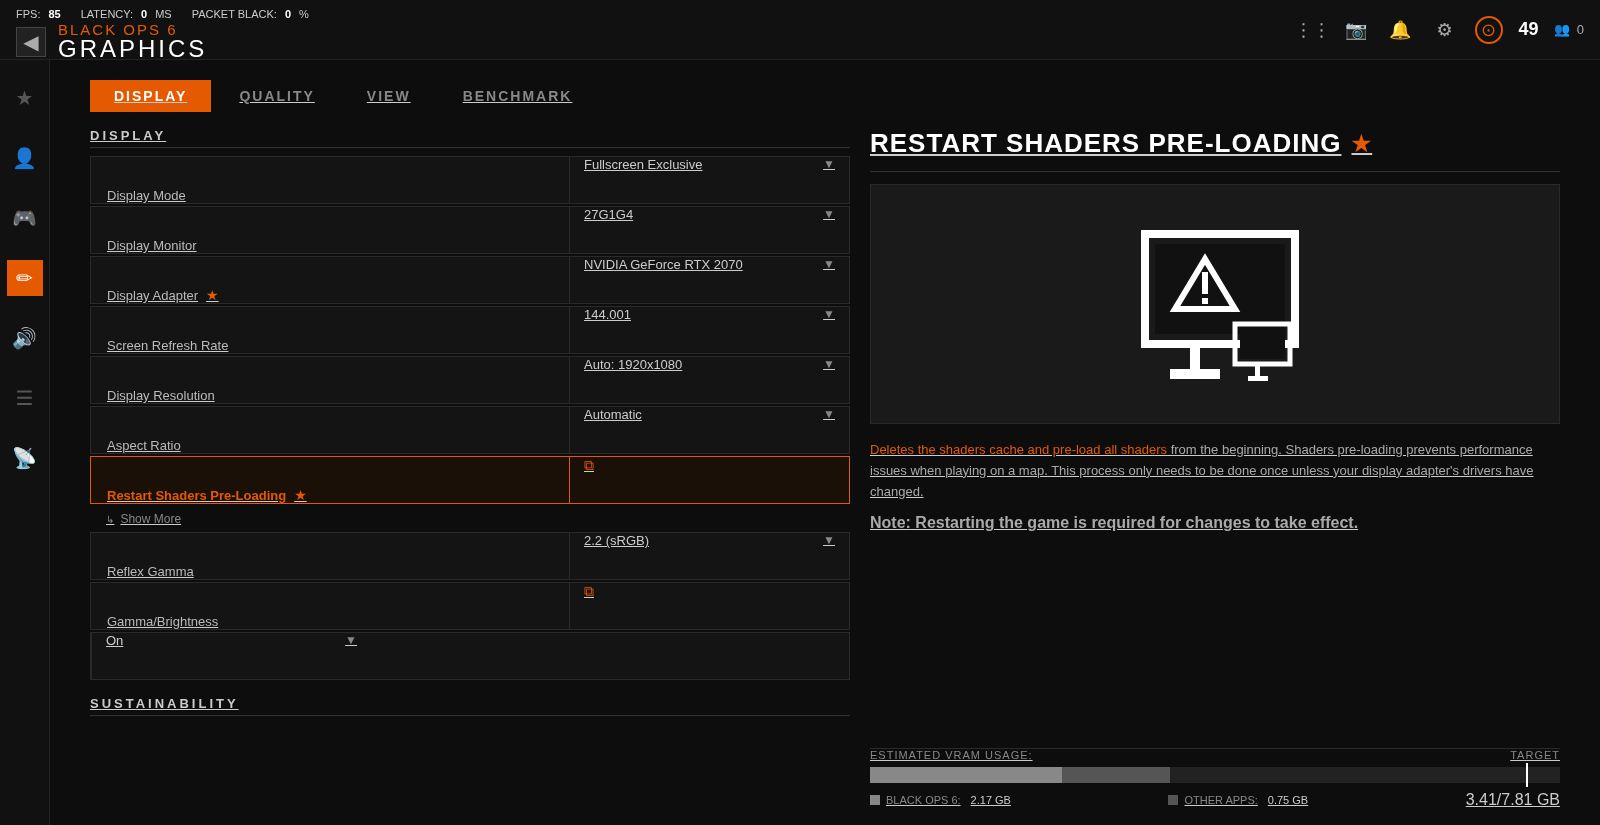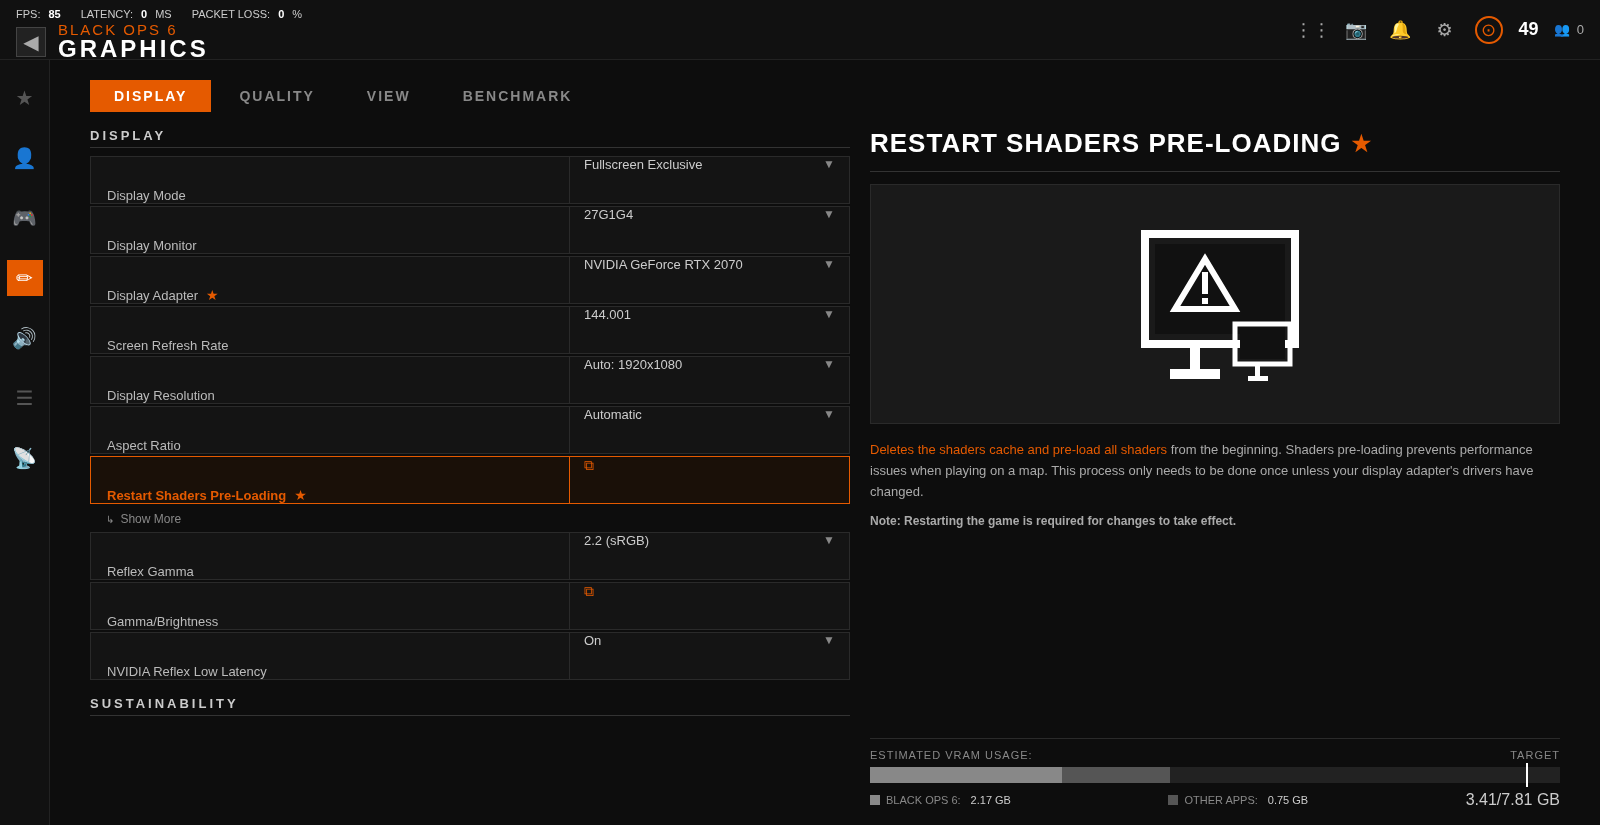--- a/index.html
+++ b/index.html
@@ -46,21 +46,21 @@
       line-height: 1;
     }
     .game-logo .sub {
       font-size: 15px;
       color: #e55a00;
       letter-spacing: 2px;
       text-transform: uppercase;
     }
     .game-logo .title {
       font-size: 24px;
-      font-weight: 700;
+      font-weight: 400;
       color: #fff;
       letter-spacing: 3px;
       text-transform: uppercase;
     }
     .topbar-stats {
       position: absolute;
       left: 0;
       top: 0;
       padding: 8px 16px;
       font-size: 11px;
@@ -135,20 +135,21 @@
 
     
     .main-content {
       position: absolute;
       left: 50px;
       top: 60px;
       width: calc(100% - 50px);
       height: calc(100% - 60px);
       display: flex;
       flex-direction: column;
+      text-decoration: underline;
     }
 
     
     .tab-bar {
       padding: 20px 40px 0;
       display: flex;
       gap: 4px;
       align-items: center;
     }
     .tab {
@@ -296,29 +297,29 @@
     .detail-desc {
       font-size: 13px;
       color: #aaa;
       line-height: 1.6;
       margin-bottom: 12px;
     }
     .detail-desc .highlight {
       color: #e55a00;
     }
     .detail-note {
-      font-size: 12px;
+      font-size: 16px;
       color: #888;
     }
     .detail-note span { color: #aaa; font-weight: bold; }
 
     
     .vram-section {
       margin-top: auto;
-      padding-top: 10px;
+      padding-top: 0;
       border-top: 1px solid #2a2a2a;
     }
     .vram-header {
       display: flex;
       justify-content: space-between;
       font-size: 11px;
       color: #888;
       letter-spacing: 1px;
       text-transform: uppercase;
       margin-bottom: 6px;
@@ -373,21 +374,21 @@
 </head>
 <body>
 
 <div class="topbar">
   <div class="topbar-stats">
     <span>FPS:</span>
     <span style="color:#fff;font-weight:bold;">85</span>
     <span style="margin-left:12px;">LATENCY:</span>
     <span style="color:#fff;font-weight:bold;">0</span>
     <span>MS</span>
-    <span style="margin-left:12px;">PACKET LOSS:</span>
+    <span style="margin-left:12px;">PACKET BLACK:</span>
     <span style="color:#fff;font-weight:bold;">0</span>
     <span>%</span>
   </div>
   <div class="topbar-left" style="margin-left:0; margin-top:24px;">
     <div class="back-btn">◀</div>
     <div class="game-logo">
       <span class="sub">BLACK OPS 6</span>
       <span class="title">GRAPHICS</span>
     </div>
   </div>
@@ -518,23 +519,20 @@
       <div class="settings-row">
         <div class="row-label">
           <span>Gamma/Brightness</span>
         </div>
         <div class="row-value">
           <span class="external-icon">⧉</span>
         </div>
       </div>
 
       <div class="settings-row">
-        <div class="row-label">
-          <span>NVIDIA Reflex Low Latency</span>
-        </div>
         <div class="row-value">
           <span>On</span>
           <span class="chevron">▼</span>
         </div>
       </div>
 
       <div class="section-title" style="margin-top:16px;">SUSTAINABILITY</div>
     </div>
 
     <div class="right-panel">

